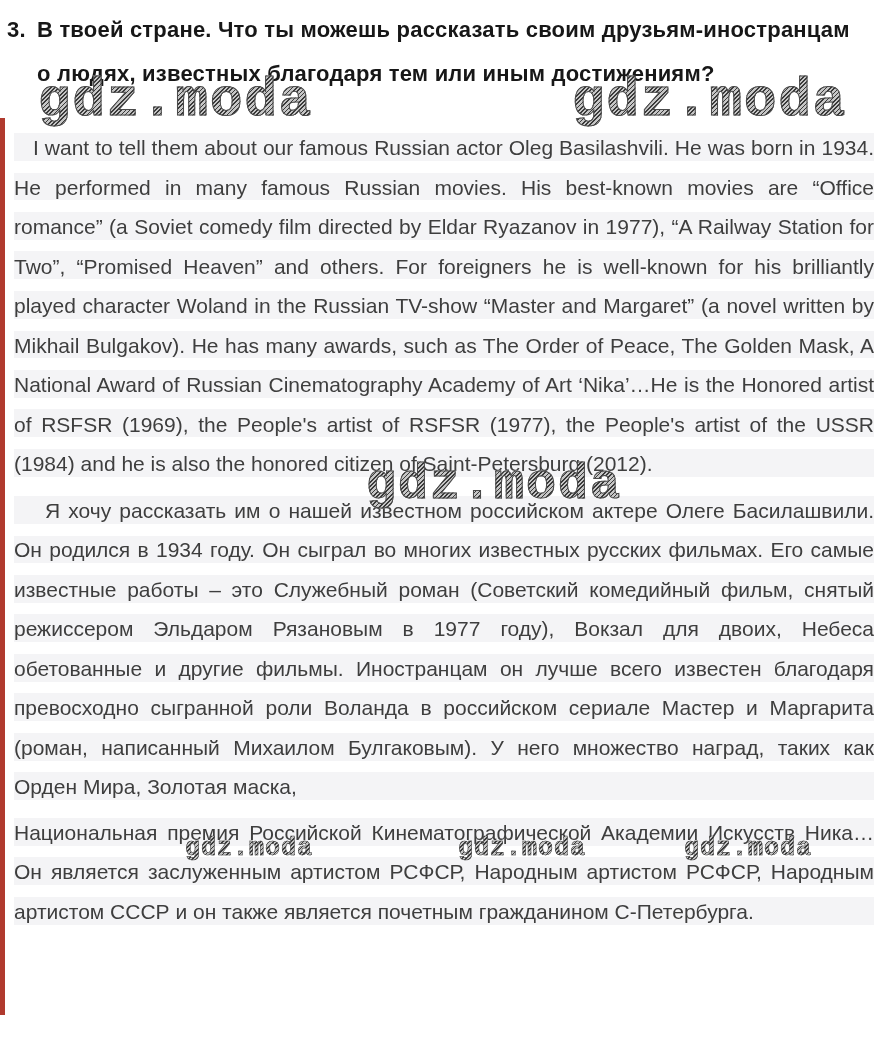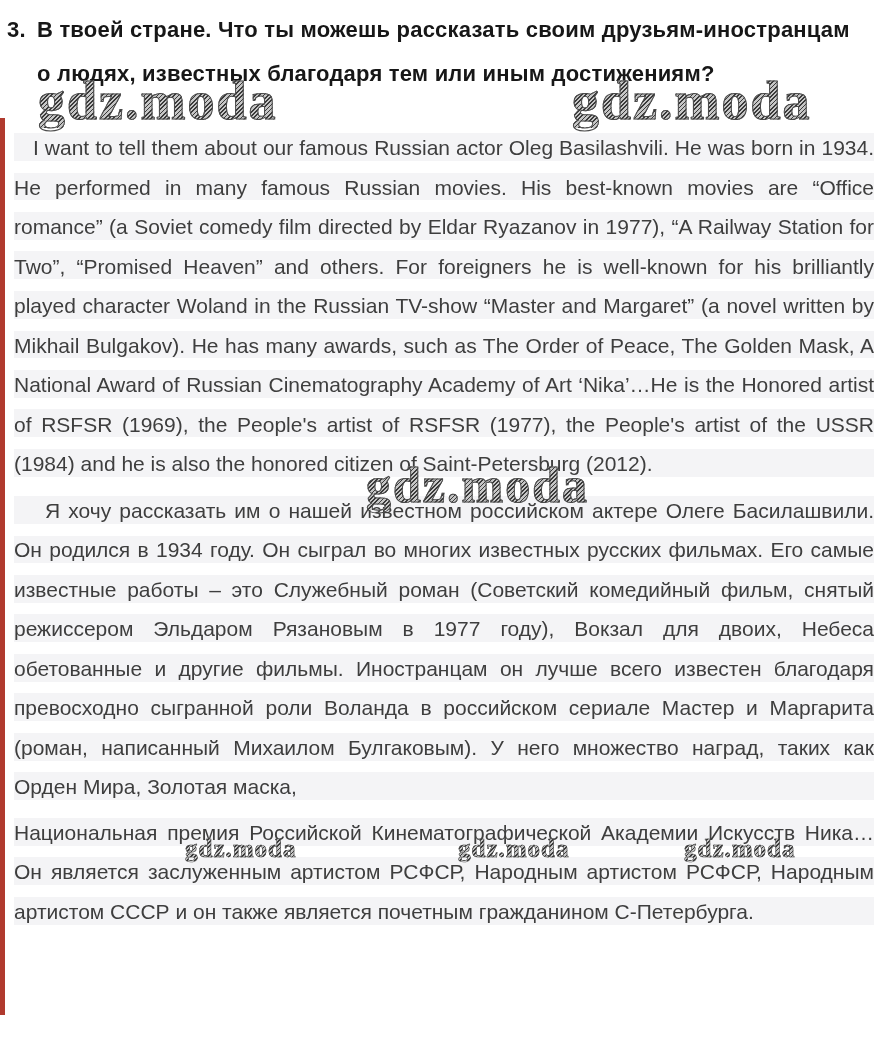--- a/index.html
+++ b/index.html
@@ -67,21 +67,21 @@
   .para.ru1 {
     margin-top: 7px;
     text-indent: 31px;
   }
   .para.ru2 {
     margin-top: 6px;
   }
   
   .wm {
     position: absolute;
-    font-family: Liberation Serif, serif;
+    font-family: Liberation Mono, monospace;
     font-weight: 700;
     letter-spacing: 2px;
     line-height: 1;
     white-space: nowrap;
     color: transparent;
     background: repeating-linear-gradient(135deg, #3a3a3a 0px, #3a3a3a 1.2px, #c6c6c6 1.2px, #c6c6c6 3px);
     -webkit-background-clip: text;
     background-clip: text;
     -webkit-text-stroke: 1px #4a4a4a;
   }

